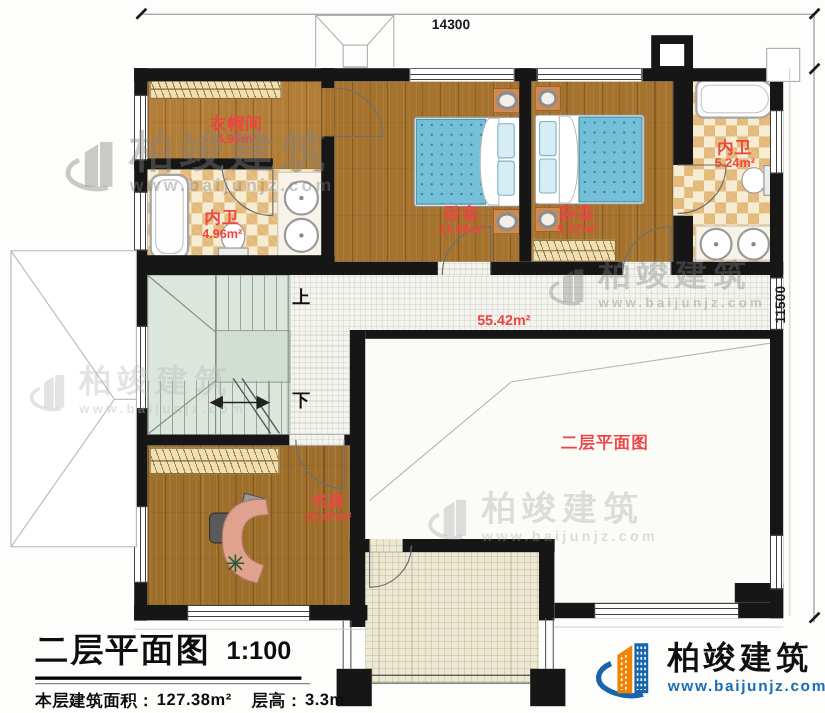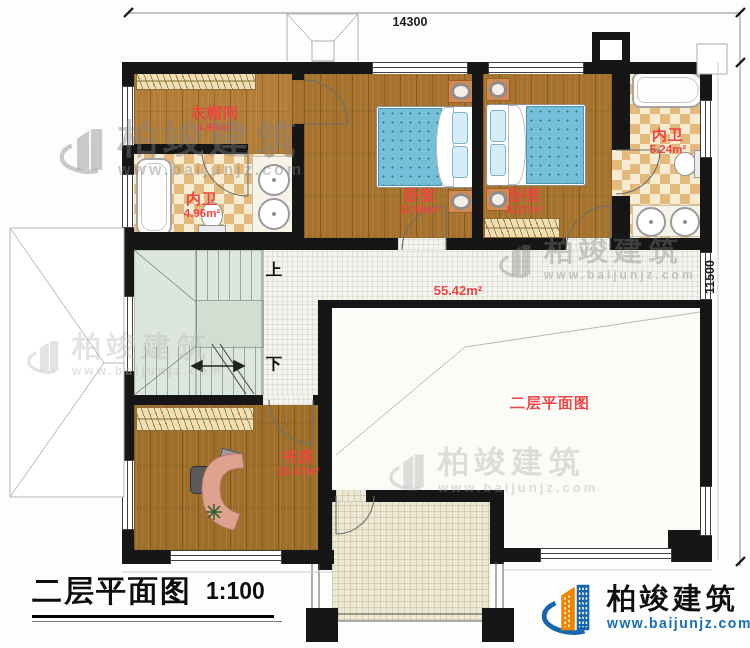--- a/index.html
+++ b/index.html
@@ -356,20 +356,27 @@
     </div>
   </div>
 
   <div class="titleblock">
     <div class="row1">
       <span class="tb-title">二层平面图</span>
       <span class="tb-scale">1:100</span>
     </div>
     <div class="tb-ul1"></div>
     <div class="tb-ul2"></div>
+    <div class="tb-info">
+      <span>本层建筑面积：</span>
+      <span>127.38m²</span>
+      <span class="sep"></span>
+      <span>层高：</span>
+      <span>3.3m</span>
+    </div>
   </div>
 
   <div class="logo">
     <svg width="58" height="62" viewBox="0 0 60 64">
       <path d="M16 28 C2 34 0 46 13 53 C22 58 36 60 46 57" fill="none" stroke="#1766ad" stroke-width="5"></path>
       <path d="M22 20 L36 11 L36 56 L22 56 Z" fill="#f08300"></path>
       <rect x="38" y="9" width="13" height="47" fill="#1766ad"></rect>
       <g stroke="#ffffff" stroke-width="1.6" stroke-dasharray="2.5 2.5">
         <line x1="41" y1="12" x2="41" y2="53"></line>
         <line x1="44.5" y1="12" x2="44.5" y2="53"></line>

